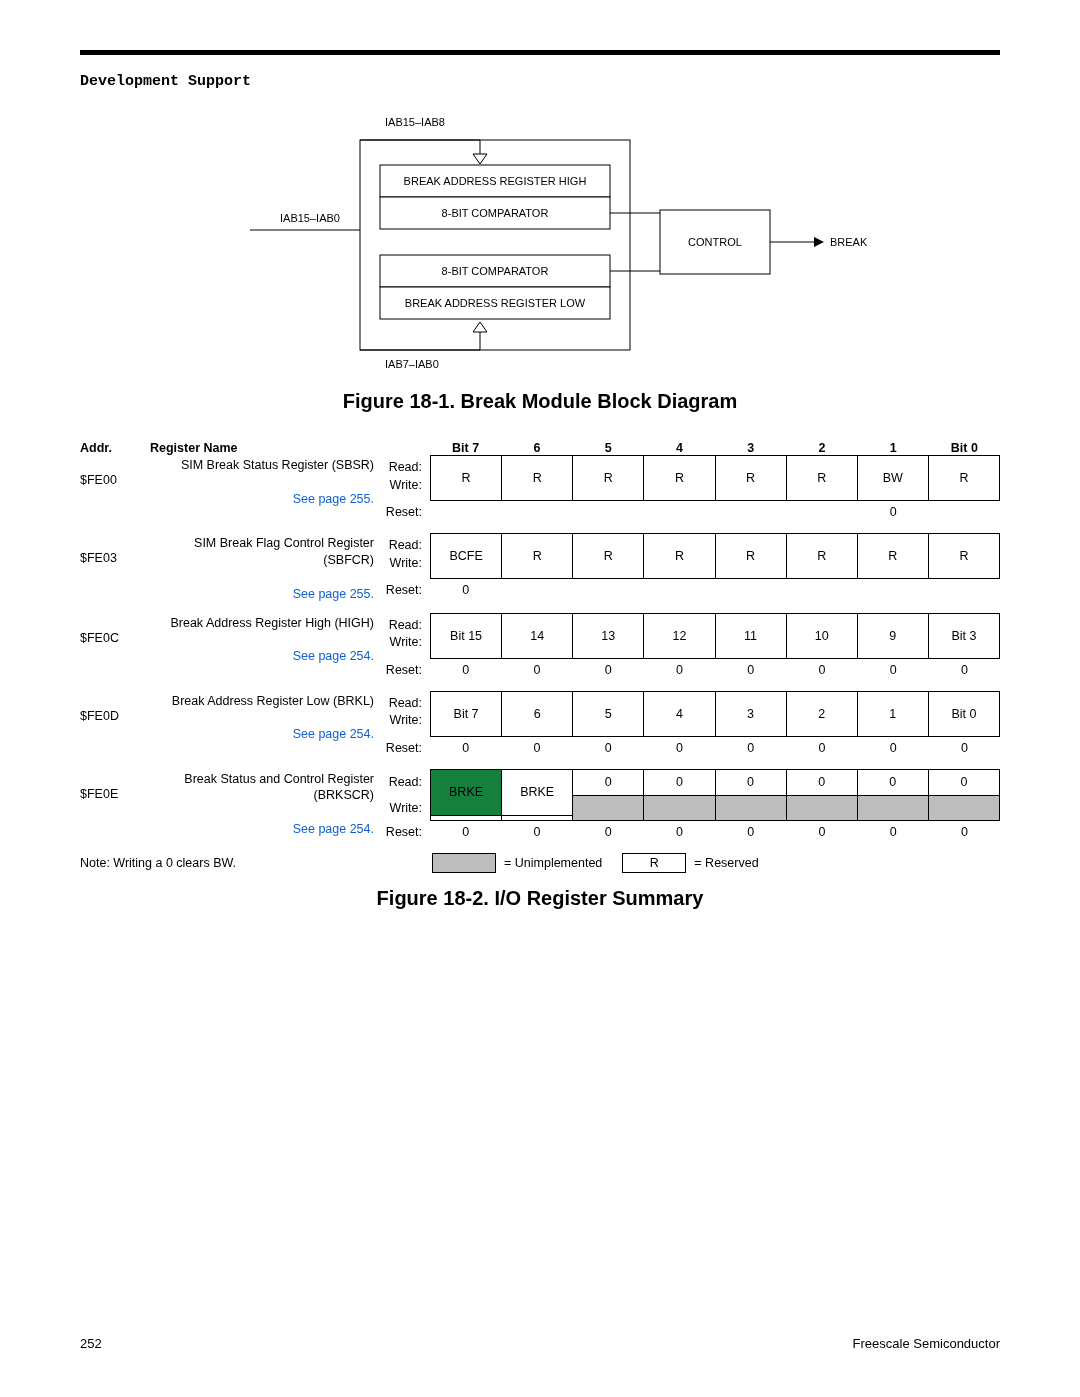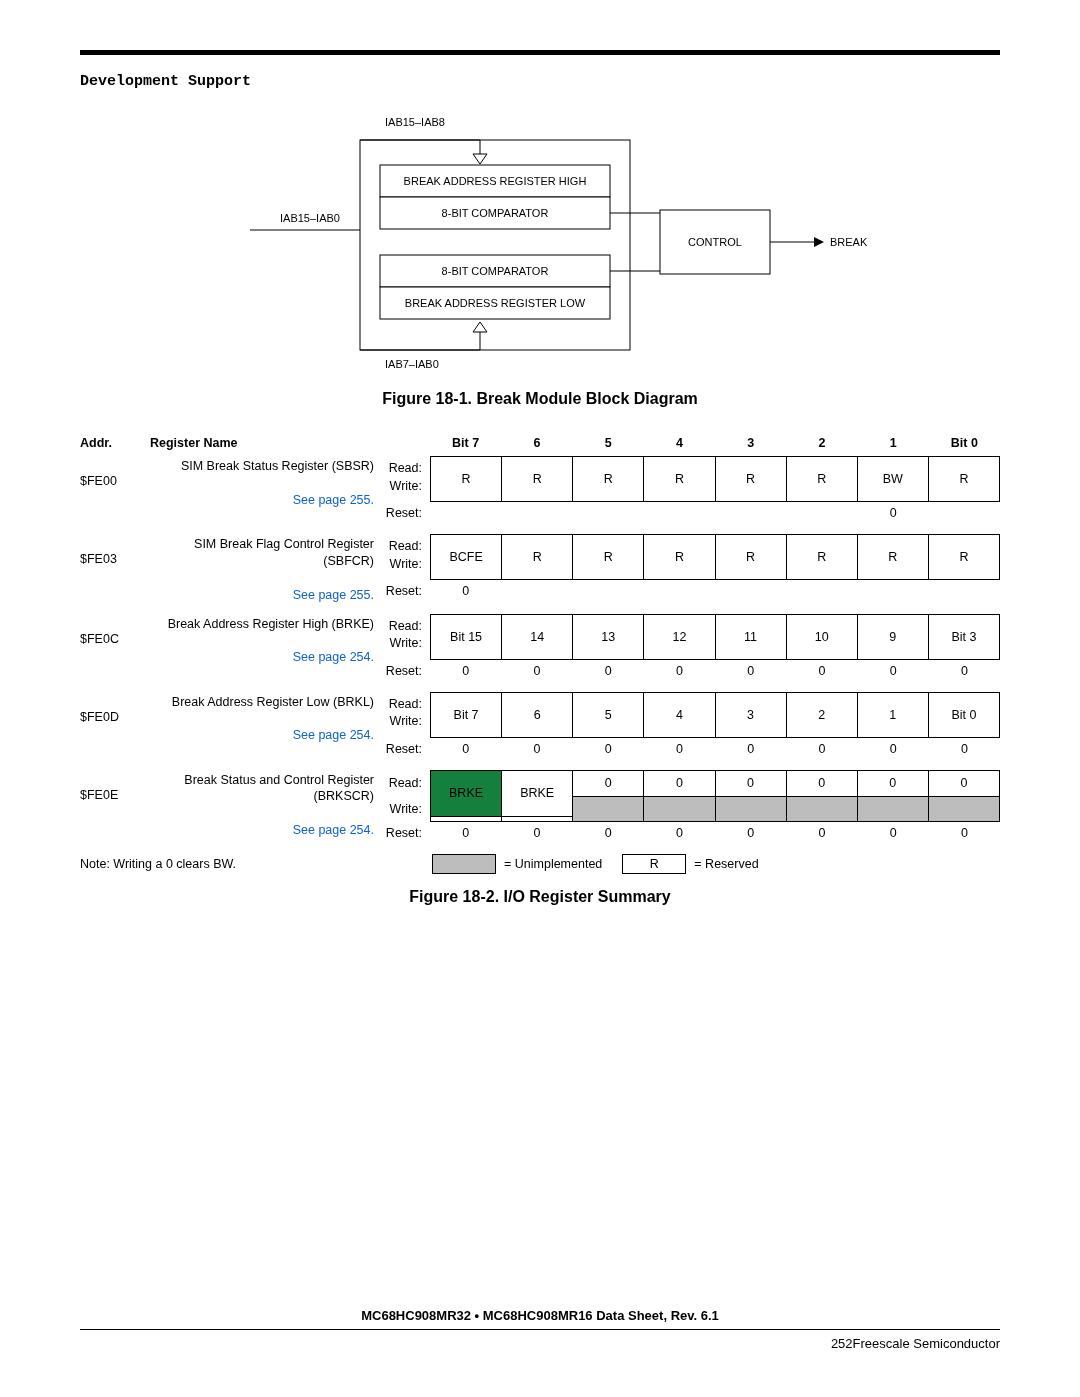--- a/index.html
+++ b/index.html
@@ -38,26 +38,26 @@
   .diagram-wrap {
     width: 100%;
     display: flex;
     justify-content: center;
     margin: 0 0 10px 0;
   }
   svg.diag { font-family: Arial, Helvetica, sans-serif; }
   .fig-caption {
     text-align: center;
     font-weight: bold;
-    font-size: 16px;
+    font-size: 20px;
     margin: 6px 0 28px 0;
   }
   
   .regtable { font-size: 12.5px; }
-  .hdrrow { display:flex; align-items:flex-start; font-weight:bold; margin-bottom:6px;}
+  .hdrrow { display:flex; align-items:flex-start; font-weight:bold; }
   .col-addr { width: 70px; }
   .col-name { width: 230px; }
   .col-rw   { width: 50px; text-align:right; padding-right:6px;}
   .bitcols  { display:flex; flex:1; }
   .bitcols > div { flex:1; text-align:center; }
   .reg-block { display:flex; margin-bottom: 10px; }
   .reg-left { width: 300px; display:flex; }
   .reg-left .addr { width:70px; padding-top:18px;}
   .reg-left .name { width:230px; text-align:right; padding-right:6px; line-height:1.35;}
   .reg-left .name .main { display:block; padding-top:2px;}
@@ -82,21 +82,21 @@
   .footer {
     position:absolute;
     left:80px; right:80px; bottom:46px;
     font-size:13px;
   }
   .footer .docline{
     text-align:center; font-weight:bold;
     border-bottom:1px solid #000;
     padding-bottom:6px; margin-bottom:6px;
   }
-  .footer .last { display:flex; justify-content:flex-end;}
+  .footer .last { display:flex; justify-content:space-between;}
 </style>
 </head>
 <body>
 
 <div class="page">
 
   <div class="top-rule"></div>
   <div class="section-title">Development Support</div>
 
   <div class="diagram-wrap">
@@ -226,21 +226,21 @@
                 <div></div>
                 <div></div>
                 <div></div>
               </div>
             </div>
           </div>
         </div>
         <div class="reg-block">
           <div class="reg-left">
             <div class="addr">$FE0C</div>
-            <div class="name"><span class="main">Break Address Register High (BRKE)</span><br><span class="link">See page 254.</span></div>
+            <div class="name"><span class="main">Break Address Register High (HIGH)</span><br><span class="link">See page 254.</span></div>
           </div>
           <div class="reg-right">
             <div class="rw-row" style="height: 46px;">
               <div class="lbl" style="line-height: 1.4; padding-top: 4px;">
                 <div>Read:</div>
                 <div>Write:</div>
               </div>
               <div class="cells bottom">
                 <div style="line-height: 44px;">Bit 15</div>
                 <div style="line-height: 44px;">14</div>
@@ -360,19 +360,18 @@
       <div class="rbox">
           <span>R</span>
         </div>
       <div class="eq">= Reserved</div>
     </div>
   </div>
 
   <div class="fig-caption" style="margin-top:14px;">Figure 18-2. I/O Register Summary</div>
 
   <div class="footer">
-    <div class="docline">MC68HC908MR32 • MC68HC908MR16 Data Sheet, Rev. 6.1</div>
     <div class="last">
       <span>252</span>
       <span>Freescale Semiconductor</span>
     </div>
   </div>
 </div>
 
 </body></html>

